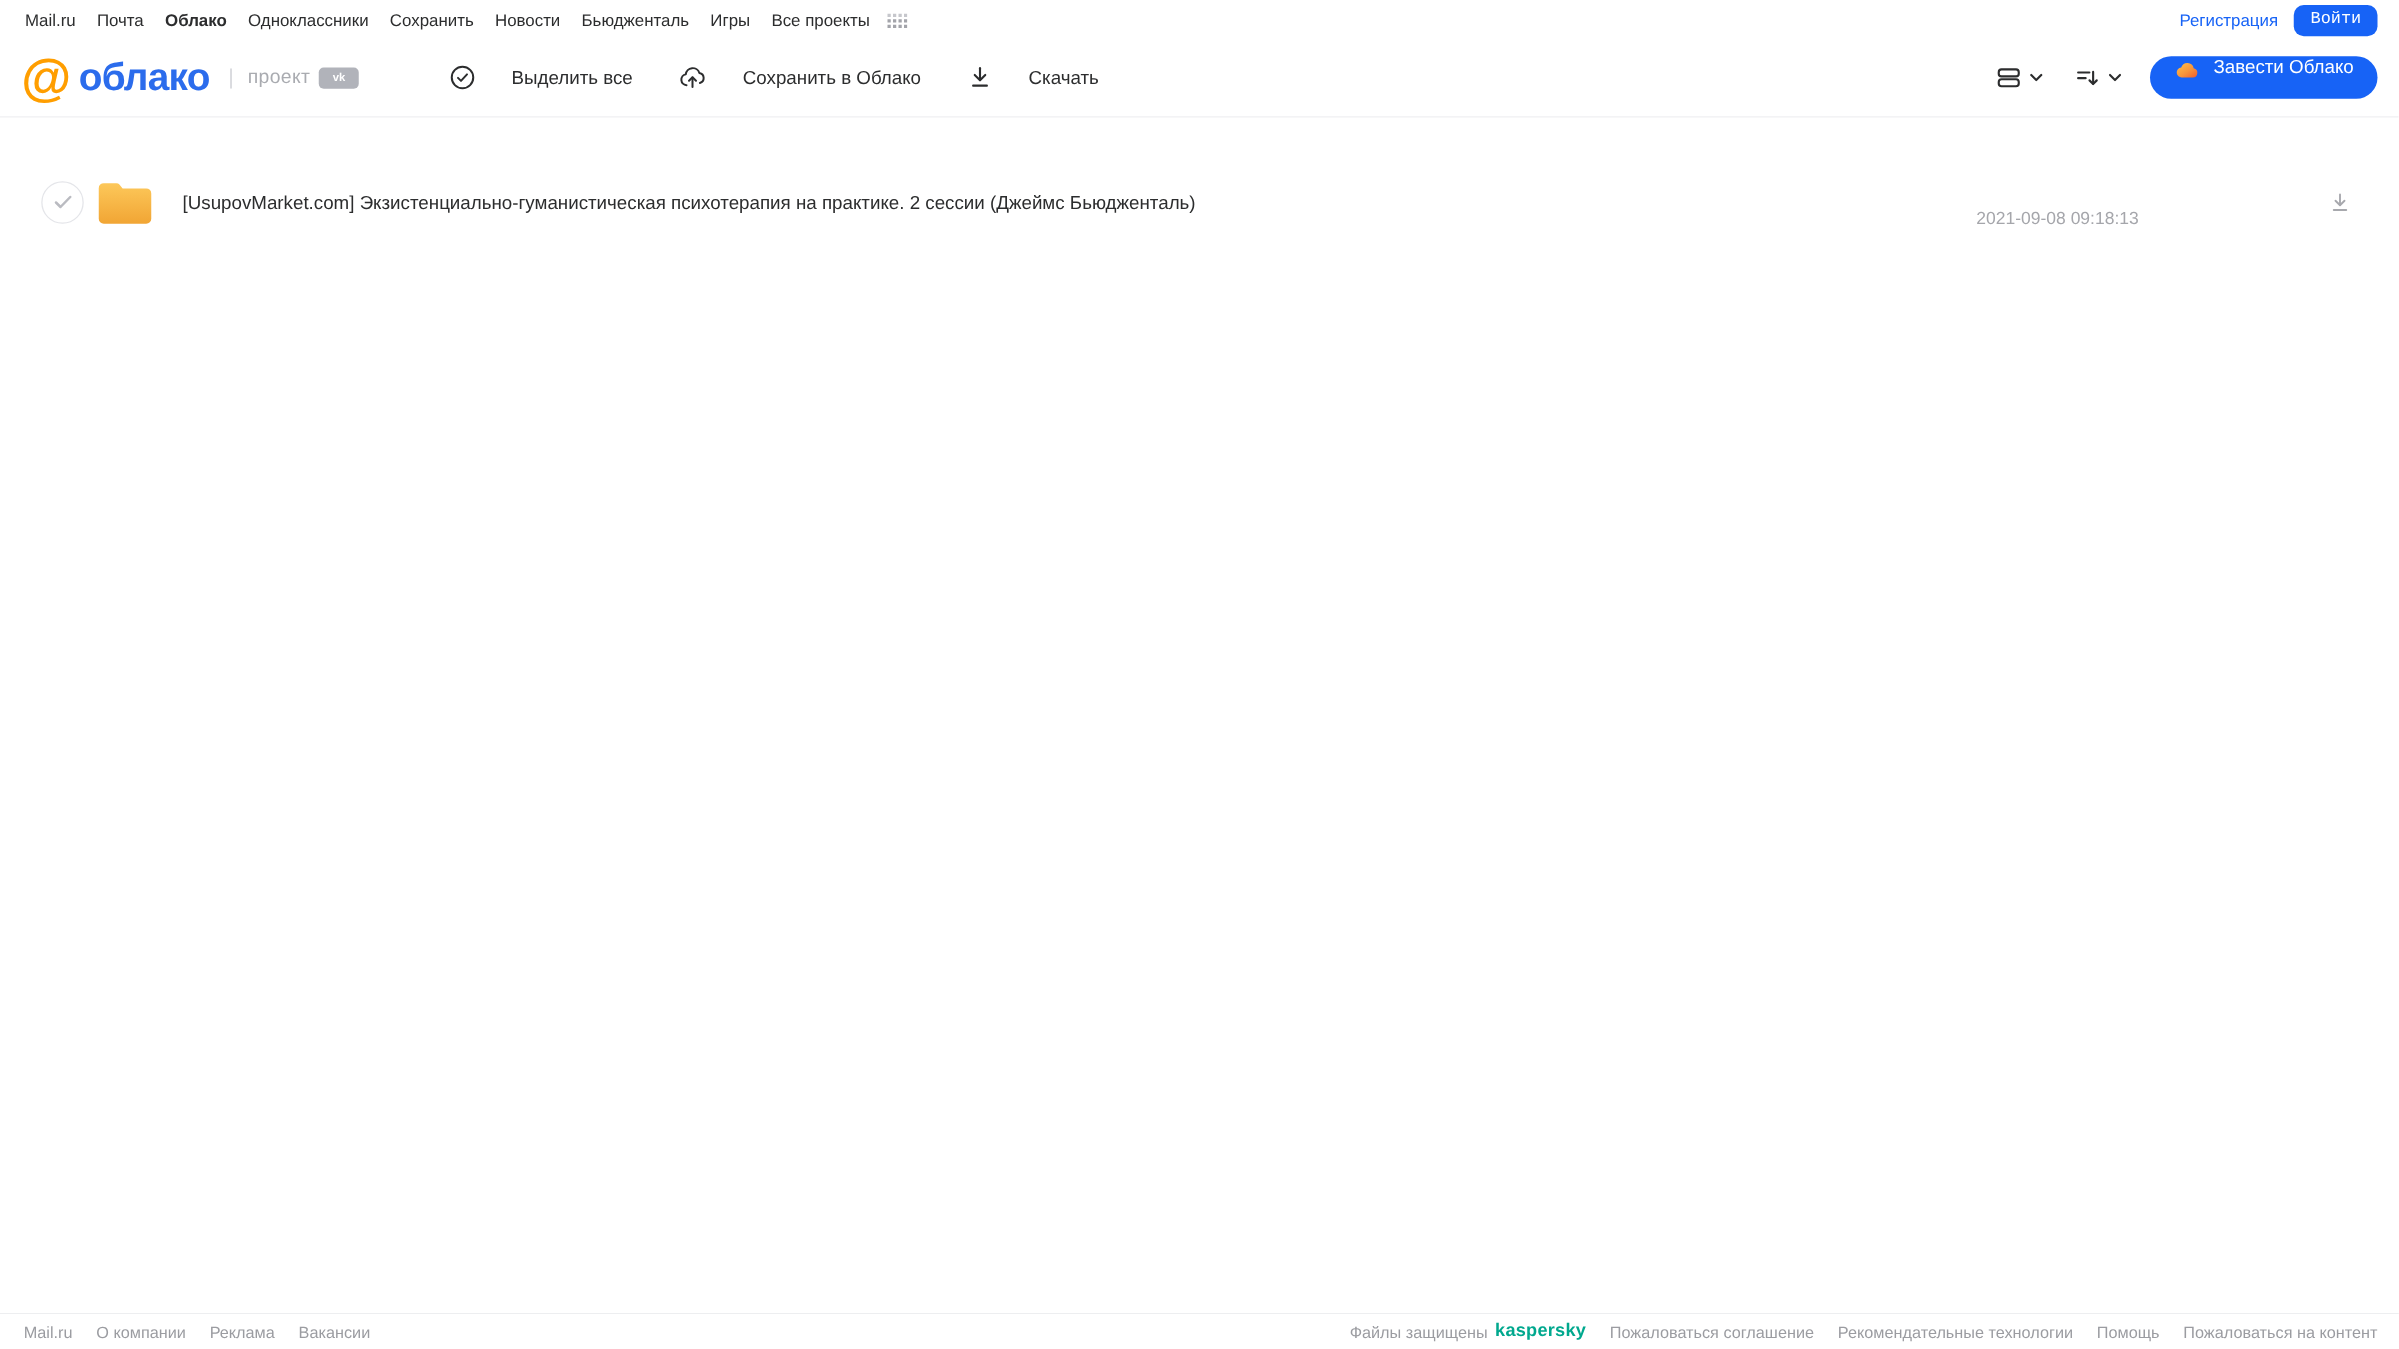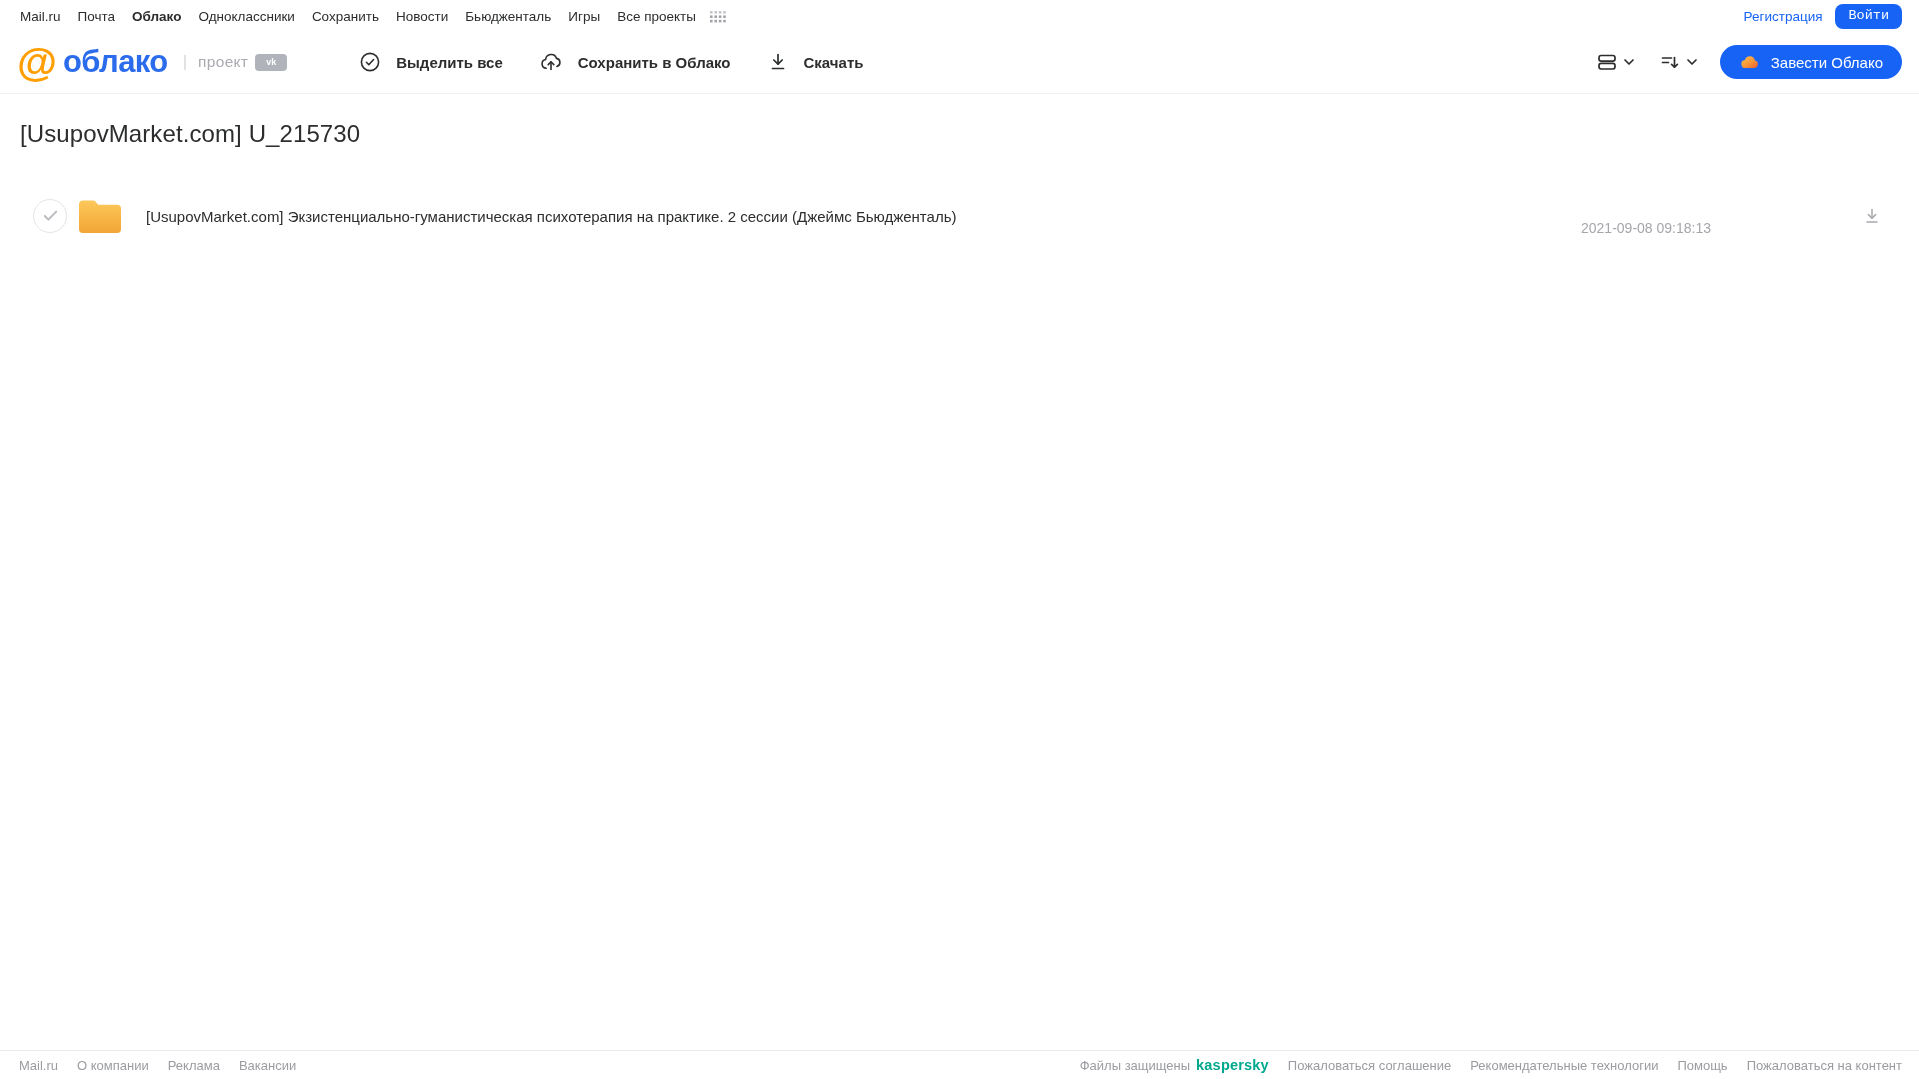--- a/index.html
+++ b/index.html
@@ -24,26 +24,26 @@
              border-bottom:1px solid #f0f0f2; }
   .logo-group { display:flex; align-items:center; cursor:pointer; }
   .logo-at { color:#ff9e00; font-size:41px; font-weight:700; line-height:36px; letter-spacing:-1px; }
   .logo-word { color:#2b6cec; font-size:31px; font-weight:700; letter-spacing:-0.6px; margin-left:7px; }
   .logo-pipe { color:#d6d7db; font-size:17px; margin:0 11px 0 15px; }
   .logo-project { color:#a9abb0; font-size:15.5px; letter-spacing:0.3px; }
   .vk-badge { background:#b1b3ba; color:#fff; border-radius:4px; width:32px; height:17px;
               display:inline-flex; align-items:center; justify-content:center;
               font-size:9px; font-weight:700; margin-left:7px; }
   .actions { display:flex; align-items:center; gap:36px; margin-left:72px; }
-  .action-btn { display:flex; align-items:center; gap:15px; background:none; border:none;
-                font-size:15px; color:#2c2d2e;font-weight:bold; }
+  .action-btn { display:flex; align-items:center; gap:28px; background:none; border:none;
+                font-size:15px; color:#2c2d2e; }
   .toolbar-right { margin-left:auto; display:flex; align-items:center; }
   .icon-btn { display:flex; align-items:center; gap:3px; background:none; border:none; padding:4px; }
   .icon-btn + .icon-btn { margin-left:14px; }
-  .cta-btn { display:flex; align-items:center; gap:10px; background:#1763f6; color:#fff;
+  .cta-btn { display:flex; align-items:flex-start; gap:10px; background:#1763f6; color:#fff;
              border:none; border-radius:17px; height:34px; padding:0 19px; font-size:15px;
              margin-left:16px; }
 
   
   main { padding:0 20px; }
   .page-title { font-size:24px; font-weight:400; color:#2c2d2e; margin-top:26px; letter-spacing:0.1px; }
   .file-row { display:flex; align-items:center; height:40px; margin-top:48px;
               padding-left:13px; padding-right:18px; cursor:pointer; }
   .row-checkbox { width:34px; height:34px; border-radius:50%; border:1px solid #e4e5e9;
                   background:#fff; display:inline-flex; align-items:center; justify-content:center;
@@ -186,21 +186,20 @@
           </defs>
           <path d="M7.3 18.5 h9.3 a4.1 4.1 0 0 0 0.8 -8.1 a5.6 5.6 0 0 0 -10.9 -0.5 a4.3 4.3 0 0 0 0.8 8.6 z" fill="url(#og)"></path>
         </svg>
       </span>
       <span>Завести Облако</span>
     </button>
   </div>
 </div>
 
 <main>
-  <h1 class="page-title">[UsupovMarket.com] U_215730</h1>
 
   <div class="file-row">
     <span class="row-checkbox">
       <svg width="15" height="12" viewBox="0 0 15 12" fill="none" stroke="#babbc1" stroke-width="2" stroke-linecap="round" stroke-linejoin="round">
         <path d="M1.8 6 l3.6 3.6 L13.2 1.6"></path>
       </svg>
     </span>
     <span class="folder-wrap">
       <svg width="46" height="38" viewBox="0 0 46 38">
         <defs>

